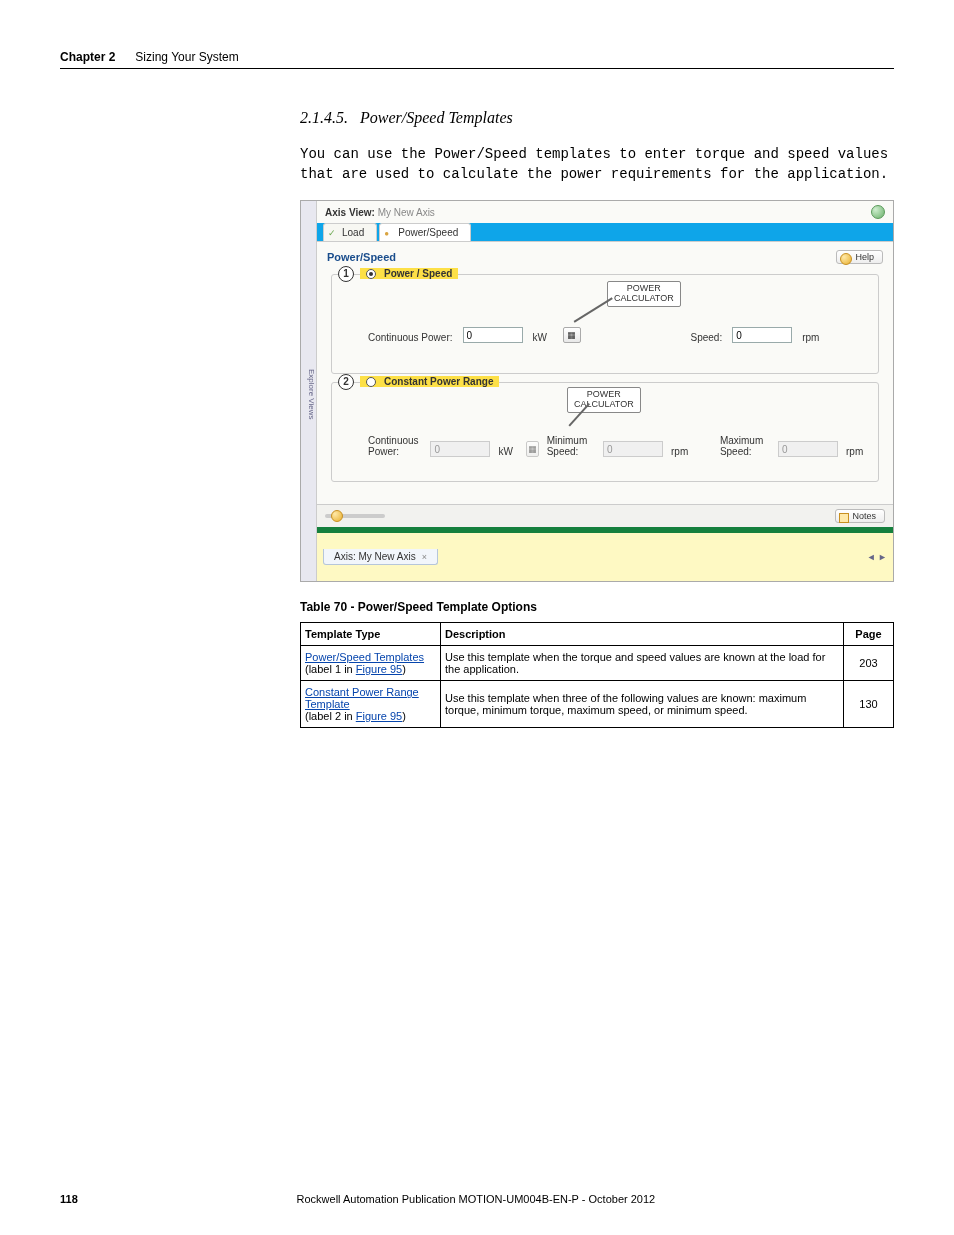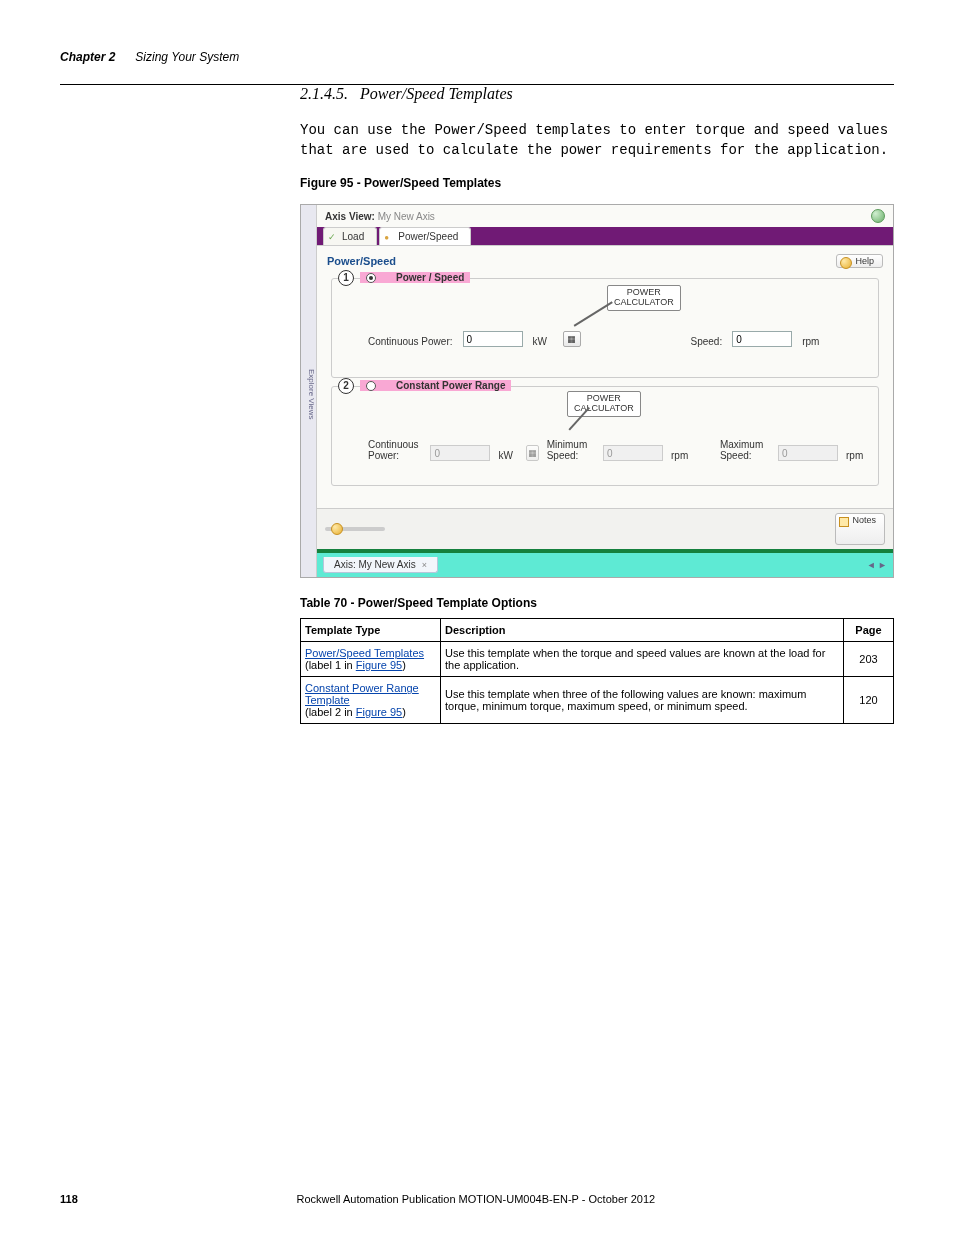--- a/index.html
+++ b/index.html
@@ -10,22 +10,22 @@
     width: 954px;
     height: 1235px;
     position: relative;
     padding: 50px 60px 30px 60px;
   }
   .running-header {
     display: flex;
     align-items: baseline;
     gap: 20px;
     border-bottom: 1.5px solid #000;
-    padding-bottom: 20px;
-    font-style: italic;
+    padding-bottom: 4px;
+    margin-bottom: 40px;
   }
   .chapter-label { font-weight: bold; font-size: 12px; }
   .chapter-title { font-size: 12px; }
   .content-area { margin-left: 240px; }
   .section-heading {
     font-style: italic;
     font-weight: normal;
     font-size: 16px;
     margin-bottom: 18px;
     font-family: "Times New Roman", serif;
@@ -65,21 +65,21 @@
   }
   .ss-titlebar .title b { color: #333; }
   .ss-titlebar .title span { color: #888; }
   .ss-help-icon {
     width: 14px; height: 14px; border-radius: 50%;
     background: radial-gradient(circle at 30% 30%, #cfeecf, #6ab06a);
     border: 1px solid #5a9a5a;
   }
   .ss-tabs {
     display: flex; gap: 2px; padding: 0 6px; border-bottom: 1px solid #ccc;
-    background: #701a75;
+    background: #0ea5e9;
   }
   .ss-tab {
     padding: 3px 12px 3px 18px; font-size: 10px;
     border: 1px solid #ccc; border-bottom: none;
     background: #f7f7f2; border-radius: 3px 3px 0 0;
     position: relative;
   }
   .ss-tab.active { background: #fff; }
   .ss-tab .tick, .ss-tab .dot {
     position: absolute; left: 4px; top: 3px; width: 10px; height: 10px;
@@ -103,22 +103,22 @@
     background: radial-gradient(circle at 30% 30%, #ffe9a8, #e8b030);
     border: 1px solid #c89020;
   }
   .ss-group {
     border: 1px solid #ccc; border-radius: 3px;
     margin: 8px 4px; padding: 32px 12px 18px 36px;
     position: relative; background: #fafaf7;
   }
   .ss-group-legend {
     position: absolute; left: 28px; top: -7px;
-    background: #f9a8d4; padding: 0 6px; font-size: 10px;
-    display: flex; align-items: center; gap: 20px;
+    background: #fde047; padding: 0 6px; font-size: 10px;
+    display: flex; align-items: center; gap: 8px;
   }
   .ss-radio {
     width: 10px; height: 10px; border: 1px solid #555; border-radius: 50%;
     display: inline-block; position: relative; background: #fff;
   }
   .ss-radio.sel::after {
     content: ""; position: absolute; left: 2px; top: 2px;
     width: 4px; height: 4px; border-radius: 50%; background: #333;
   }
   .ss-callout {
@@ -158,30 +158,30 @@
   }
   .ss-slider-rail { width: 60px; height: 4px; background: #ccc; border-radius: 2px; position: relative; }
   .ss-slider-knob {
     position: absolute; left: 6px; top: -4px; width: 12px; height: 12px;
     border-radius: 50%;
     background: radial-gradient(circle at 30% 30%, #ffe9a8, #e8b030);
     border: 1px solid #c89020;
   }
   .ss-notes-btn {
     border: 1px solid #bbb; background: linear-gradient(#fff,#eee);
-    border-radius: 3px; padding: 1px 8px 19px 16px; font-size: 9px; position: relative; text-align: right;
+    border-radius: 3px; padding: 1px 8px 1px 16px; font-size: 9px; position: relative; text-align: right;
   }
   .ss-notes-btn::before {
     content: ""; position: absolute; left: 3px; top: 3px;
     width: 8px; height: 8px; background: #ffe9a8; border: 1px solid #c89020;
   }
   .ss-bottom-tabs {
-    background: #5eead4; border-top: 4px solid #15803d;
+    background: #fef9c3; border-top: 6px solid #15803d;
     display: flex; justify-content: space-between; align-items: center;
-    padding: 4px 6px;
+    padding: 16px 6px;
   }
   .ss-btab {
     font-size: 10px; padding: 2px 10px;
     background: #f2f6fb; border: 1px solid #b6c6da; border-top: none;
     border-radius: 0 0 3px 3px;
     display: flex; gap: 6px; align-items: center;
   }
   .ss-btab .x { color: #888; font-size: 9px; }
   .ss-nav-arrows { font-size: 9px; color: #668; }
   
@@ -213,21 +213,20 @@
 
 <div class="content-area">
 
   <h3 class="section-heading">
     <span>2.1.4.5.</span>&nbsp;&nbsp;
     <span>Power/Speed Templates</span>
   </h3>
 
   <p class="body-text">You can use the Power/Speed templates to enter torque and speed values that are used to calculate the power requirements for the application.</p>
 
-  <div class="figure-caption">Figure 95 - Power/Speed Templates</div>
 
   <div class="screenshot">
     <div class="ss-sidebar">Explore Views</div>
     <div class="ss-main">
       <div class="ss-titlebar">
         <span class="title">
           <b>Axis View:</b>
           <span>My New Axis</span>
         </span>
         <span class="ss-help-icon"></span>
@@ -342,21 +341,21 @@
         </td>
         <td>Use this template when the torque and speed values are known at the load for the application.</td>
         <td>203</td>
       </tr>
       <tr>
         <td>
           <span class="link">Constant Power Range Template</span><br>
           <span>(label 2 in </span><span class="link">Figure 95</span><span>)</span>
         </td>
         <td>Use this template when three of the following values are known: maximum torque, minimum torque, maximum speed, or minimum speed.</td>
-        <td>120</td>
+        <td>130</td>
       </tr>
     </tbody>
   </table>
 
 </div>
 
 <div class="page-footer">
   <span class="pg">118</span>
   <span>Rockwell Automation Publication MOTION-UM004B-EN-P - October 2012</span>
   <span style="width:20px;"></span>

